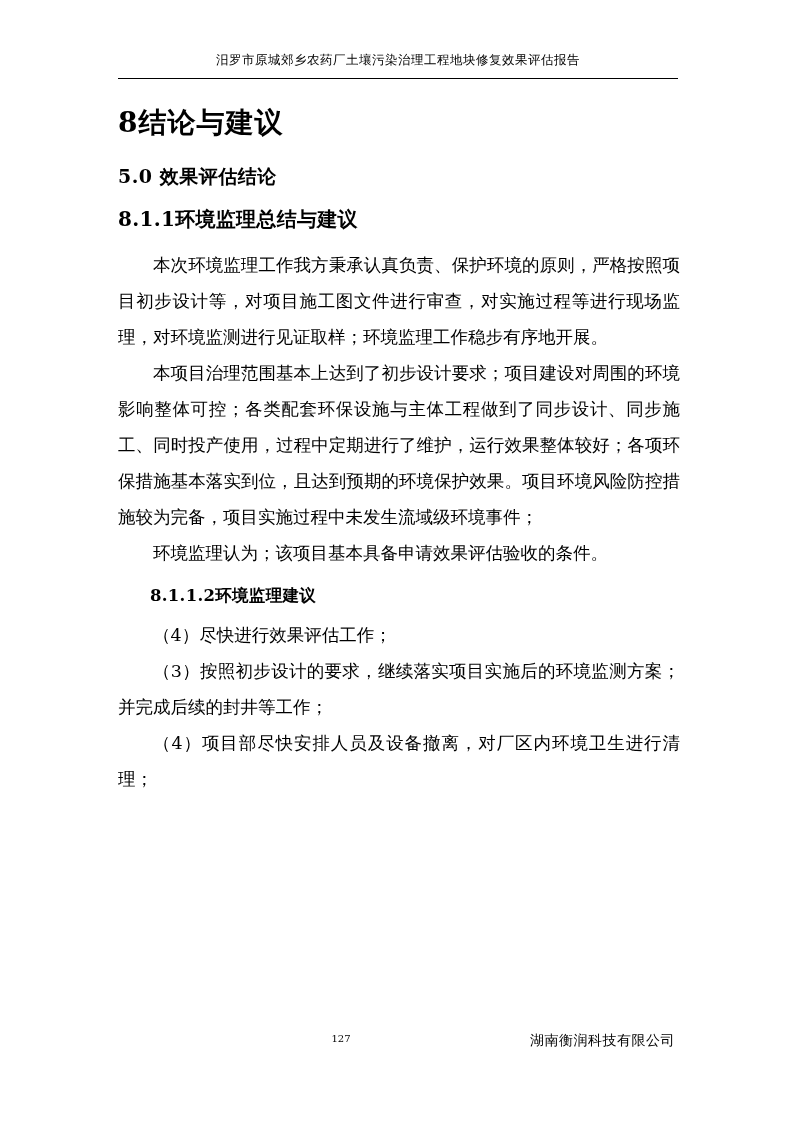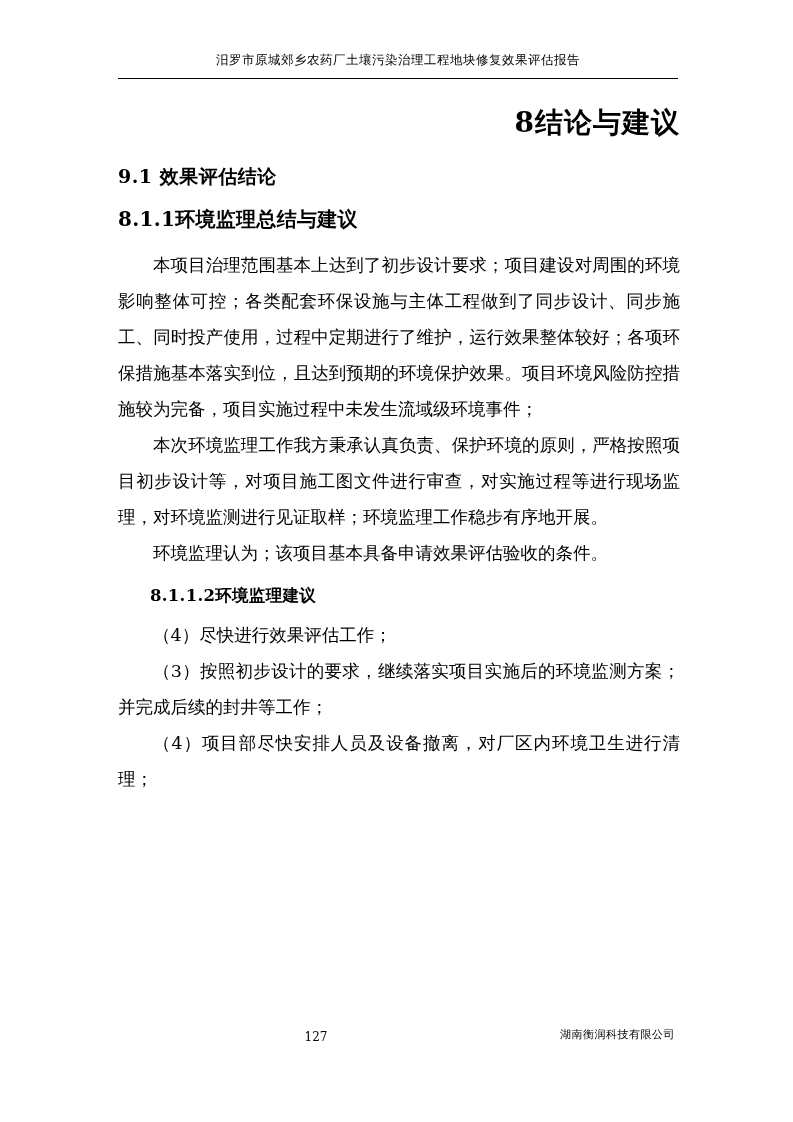--- a/index.html
+++ b/index.html
@@ -38,21 +38,21 @@
   }
   .content {
     position: absolute;
     top: 96px;
     left: 118px;
     width: 562px;
   }
   h1.doc-title {
     font-size: 28px;
     font-weight: bold;
-    text-align: right;
+    text-align: left;
     margin: 8px 0 22px 0;
     letter-spacing: 1px;
   }
   h2.lvl2 {
     font-size: 19px;
     font-weight: bold;
     margin: 16px 0 14px 0;
     letter-spacing: 0.5px;
   }
   h3.lvl3 {
@@ -75,50 +75,51 @@
     text-align: justify;
     text-justify: inter-ideograph;
     text-indent: 35px;
   }
   .footer-page {
     position: absolute;
     bottom: 78px;
     left: 0;
     width: 632px;
     text-align: center;
-    font-size: 12px;
+    font-size: 10px;
+    padding-left: 25px;
   }
   .footer-company {
     position: absolute;
-    bottom: 80px;
+    bottom: 72px;
     right: 118px;
-    font-size: 11px;
+    font-size: 14px;
     letter-spacing: 0.5px;
     text-align: center;
   }
 </style>
 </head>
 <body>
 
 <div class="page">
 
   <div class="header">汨罗市原城郊乡农药厂土壤污染治理工程地块修复效果评估报告</div>
   <div class="header-rule"></div>
 
   <div class="content">
 
     <h1 class="doc-title">8结论与建议</h1>
 
-    <h2 class="lvl2">9.1 效果评估结论</h2>
+    <h2 class="lvl2">5.0 效果评估结论</h2>
 
     <h3 class="lvl3">8.1.1环境监理总结与建议</h3>
 
 
+    <p class="para">本次环境监理工作我方秉承认真负责、保护环境的原则，严格按照项目初步设计等，对项目施工图文件进行审查，对实施过程等进行现场监理，对环境监测进行见证取样；环境监理工作稳步有序地开展。</p>
     <p class="para">本项目治理范围基本上达到了初步设计要求；项目建设对周围的环境影响整体可控；各类配套环保设施与主体工程做到了同步设计、同步施工、同时投产使用，过程中定期进行了维护，运行效果整体较好；各项环保措施基本落实到位，且达到预期的环境保护效果。项目环境风险防控措施较为完备，项目实施过程中未发生流域级环境事件；</p>
-    <p class="para">本次环境监理工作我方秉承认真负责、保护环境的原则，严格按照项目初步设计等，对项目施工图文件进行审查，对实施过程等进行现场监理，对环境监测进行见证取样；环境监理工作稳步有序地开展。</p>
     <p class="para">环境监理认为；该项目基本具备申请效果评估验收的条件。</p>
 
     <h4 class="lvl4">8.1.1.2环境监理建议</h4>
 
     <p class="para">（4）尽快进行效果评估工作；</p>
     <p class="para">（3）按照初步设计的要求，继续落实项目实施后的环境监测方案；并完成后续的封井等工作；</p>
     <p class="para">（4）项目部尽快安排人员及设备撤离，对厂区内环境卫生进行清理；</p>
 
   </div>
 

